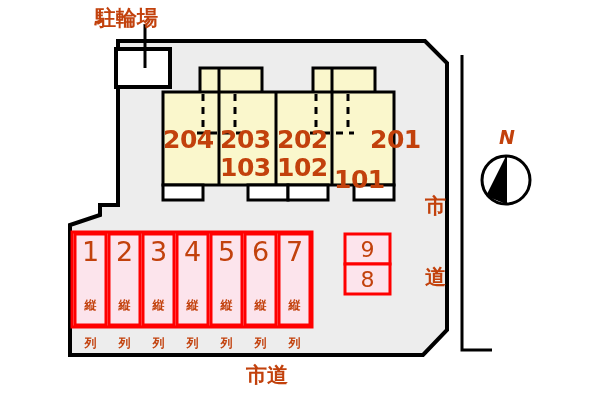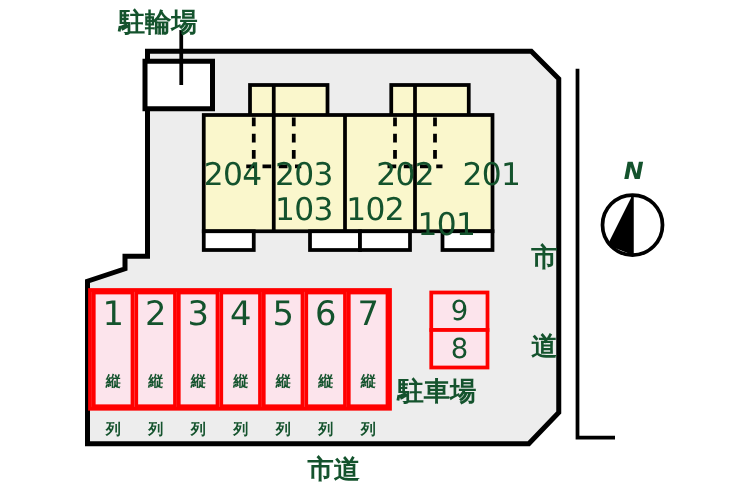--- a/index.html
+++ b/index.html
@@ -17,29 +17,29 @@
   }
   #plan-svg {
     position: absolute;
     left: 0;
     top: 0;
     width: 600px;
     height: 400px;
   }
   .lbl {
     position: absolute;
-    color: #14532d;
+    color: #c2410c;
     line-height: 1;
     white-space: pre;
     font-family: "DejaVu Sans", "Liberation Sans", sans-serif;
   }
   
   .unit-num {
     font-size: 25px;
-    font-weight: 400;
+    font-weight: 700;
     letter-spacing: -0.5px;
   }
   
   .stall-num {
     font-size: 27px;
     font-weight: 400;
     text-align: center;
   }
   .stall-sub {
     font-size: 12px;
@@ -117,21 +117,21 @@
     <rect x="345" y="234" width="45" height="30" fill="#fce4ec" stroke="#ff0000" stroke-width="3"></rect>
     <rect x="345" y="264" width="45" height="30" fill="#fce4ec" stroke="#ff0000" stroke-width="3"></rect>
 
     <polyline points="462,55 462,350 492,350" fill="none" stroke="#000000" stroke-width="3"></polyline>
   </svg>
 
   <div class="lbl jp-bold" style="left:95px; top:8px;">駐輪場</div>
 
   <div class="lbl unit-num" style="left:163px; top:127px;">204</div>
   <div class="lbl unit-num" style="left:220px; top:127px;">203</div>
-  <div class="lbl unit-num" style="left:277px; top:127px;margin-left:24px;">202</div>
+  <div class="lbl unit-num" style="left:277px; top:127px;">202</div>
   <div class="lbl unit-num" style="left:334px; top:127px;margin-left:36px;">201</div>
 
   <div class="lbl unit-num" style="left:220px; top:155px;">103</div>
   <div class="lbl unit-num" style="left:277px; top:155px;">102</div>
   <div class="lbl unit-num" style="left:334px; top:155px;margin-top:12px;">101</div>
 
   <div class="lbl stall-num" style="left:75px;  top:238px; width:31px;">1</div>
   <div class="lbl stall-num" style="left:109px; top:238px; width:31px;">2</div>
   <div class="lbl stall-num" style="left:143px; top:238px; width:31px;">3</div>
   <div class="lbl stall-num" style="left:177px; top:238px; width:31px;">4</div>
@@ -164,21 +164,20 @@
     <span>列</span>
   </div>
   <div class="lbl stall-sub" style="left:279px; top:274px; width:31px;">
     <span>縦</span>
     <span>列</span>
   </div>
 
   <div class="lbl small-stall-num" style="left:345px; top:239px; width:45px;">9</div>
   <div class="lbl small-stall-num" style="left:345px; top:269px; width:45px;">8</div>
 
-  <div class="lbl jp-bold" style="left:318px; top:303px;">駐車場</div>
 
   <div class="lbl jp-vert" style="left:425px; top:148px;">
     <span>市</span>
     <span>道</span>
   </div>
 
   <div class="lbl jp-bold" style="left:222px; top:365px;margin-left:24px;">市道</div>
 
   <svg style="position:absolute; left:474px; top:132px;" width="64" height="80" viewBox="0 0 64 80">
     <circle cx="32" cy="48" r="24" fill="#ffffff" stroke="#000000" stroke-width="3"></circle>

